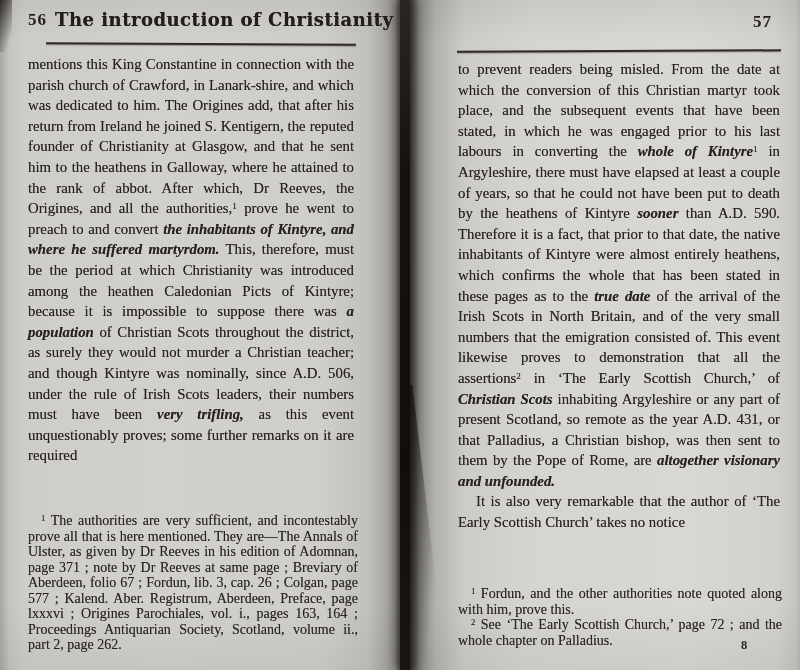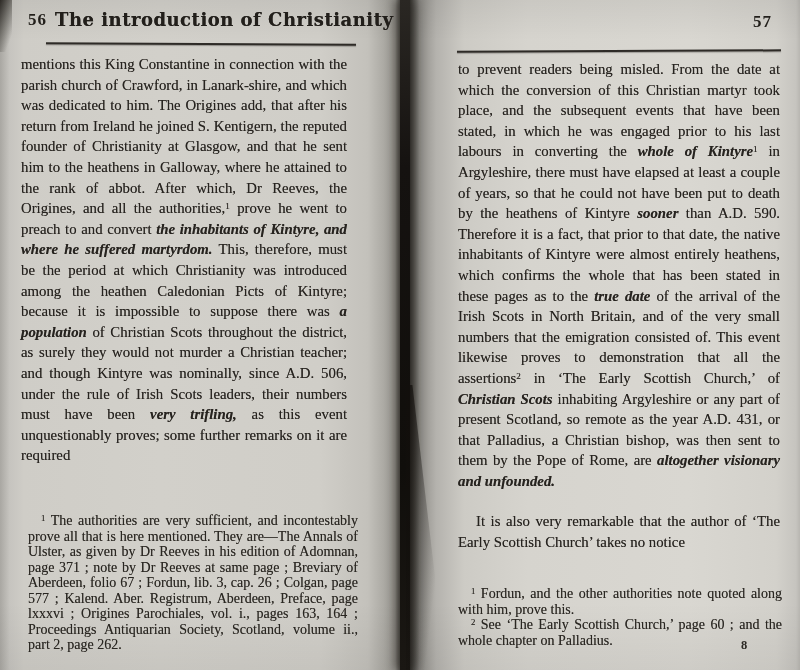--- a/index.html
+++ b/index.html
@@ -63,21 +63,21 @@
   .rule.rr { left: 57px;  top: 50px; width: 324px; transform: rotate(-0.25deg); }
 
   .bodytext {
     position: absolute;
     font-size: 14.8px; line-height: 20.6px;
     text-align: justify;
     color: #26231f;
     text-shadow: 0 0 0.5px rgba(32,28,24,0.55);
   }
   .bodytext .para { margin: 0; }
-  .bodytext .para.ind { text-indent: 18px; margin-top: 20px; }
+  .bodytext .para.ind { text-indent: 18px; }
 
   .fnote {
     position: absolute;
     font-size: 14px; line-height: 15.5px;
     text-align: justify;
     color: #2a2722;
     text-shadow: 0 0 0.4px rgba(32,28,24,0.5);
   }
   .fnote .para { margin: 0; text-indent: 13px; }
 
@@ -92,38 +92,38 @@
 </style>
 </head>
 <body>
 
 <div class="book">
 
   <section class="page left">
     <div class="pnum" style="left:28px; top:10px;">56</div>
     <div class="rtitle" style="left:55px; top:9px; width:280px;">The introduction of Christianity</div>
     <div class="rule rl"></div>
-    <div class="bodytext" style="left:21px; top:54px; width:326px;">
+    <div class="bodytext" style="left:28px; top:54px; width:326px;">
         <p class="para"><span>mentions this King Constantine in connection with the parish church of Crawford, in Lanark-shire, and which was dedicated to him. The Origines add, that after his return from Ireland he joined S. Kentigern, the reputed founder of Christianity at Glasgow, and that he sent him to the heathens in Galloway, where he attained to the rank of abbot. After which, Dr Reeves, the Origines, and all the authorities,</span><sup>1</sup><span> prove he went to preach to and convert </span><span class="it">the inhabitants of Kintyre, and where he suffered martyrdom.</span><span> This, therefore, must be the period at which Christianity was introduced among the heathen Caledonian Picts of Kintyre; because it is impossible to suppose there was </span><span class="it">a population</span><span> of Christian Scots throughout the district, as surely they would not murder a Christian teacher; and though Kintyre was nominally, since A.D. 506, under the rule of Irish Scots leaders, their numbers must have been </span><span class="it">very trifling,</span><span> as this event unquestionably proves; some further remarks on it are required</span></p>
       </div>
     <div class="fnote" style="left:28px; top:513px; width:330px;">
         <p class="para ind"><sup>1</sup><span> The authorities are very sufficient, and incontestably prove all that is here mentioned. They are—The Annals of Ulster, as given by Dr Reeves in his edition of Adomnan, page 371 ; note by Dr Reeves at same page ; Breviary of Aberdeen, folio 67 ; Fordun, lib. 3, cap. 26 ; Colgan, page 577 ; Kalend. Aber. Registrum, Aberdeen, Preface, page lxxxvi ; Origines Parochiales, vol. i., pages 163, 164 ; Proceedings Antiquarian Society, Scotland, volume ii., part 2, page 262.</span></p>
       </div>
   </section>
 
   <section class="page right">
     <div class="pnum" style="left:353px; top:12px;">57</div>
     <div class="rule rr"></div>
     <div class="bodytext" style="left:58px; top:59px; width:322px;">
         <p class="para"><span>to prevent readers being misled. From the date at which the conversion of this Christian martyr took place, and the subsequent events that have been stated, in which he was engaged prior to his last labours in converting the </span><span class="it">whole of Kintyre</span><sup>1</sup><span> in Argyleshire, there must have elapsed at least a couple of years, so that he could not have been put to death by the heathens of Kintyre </span><span class="it">sooner</span><span> than A.D. 590. Therefore it is a fact, that prior to that date, the native inhabitants of Kintyre were almost entirely heathens, which confirms the whole that has been stated in these pages as to the </span><span class="it">true date</span><span> of the arrival of the Irish Scots in North Britain, and of the very small numbers that the emigration consisted of. This event likewise proves to demonstration that all the assertions</span><sup>2</sup><span> in ‘The Early Scottish Church,’ of </span><span class="it">Christian Scots</span><span> inhabiting Argyleshire or any part of present Scotland, so remote as the year A.D. 431, or that Palladius, a Christian bishop, was then sent to them by the Pope of Rome, are </span><span class="it">altogether visionary and unfounded.</span></p>
         <p class="para ind"><span>It is also very remarkable that the author of ‘The Early Scottish Church’ takes no notice</span></p>
       </div>
     <div class="fnote" style="left:58px; top:586px; width:324px;">
         <p class="para ind"><sup>1</sup><span> Fordun, and the other authorities note quoted along with him, prove this.</span></p>
-        <p class="para ind"><sup>2</sup><span> See ‘The Early Scottish Church,’ page 60 ; and the whole chapter on Palladius.</span></p>
+        <p class="para ind"><sup>2</sup><span> See ‘The Early Scottish Church,’ page 72 ; and the whole chapter on Palladius.</span></p>
       </div>
     <div class="sig" style="left:341px; top:638px;">8</div>
   </section>
 
   <div class="corner-mark"></div>
   <div class="gutter"></div>
   <div class="fold"></div>
 
 </div>
 

